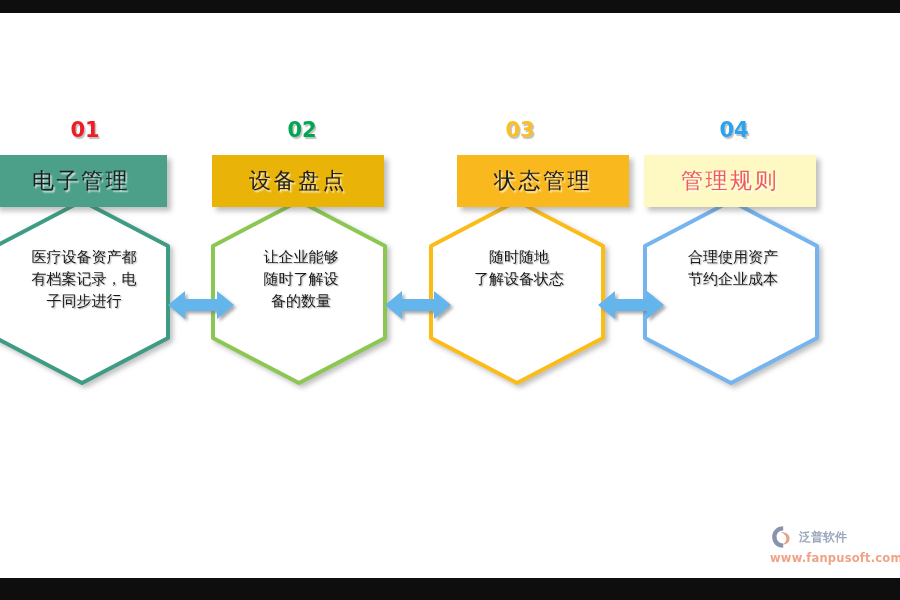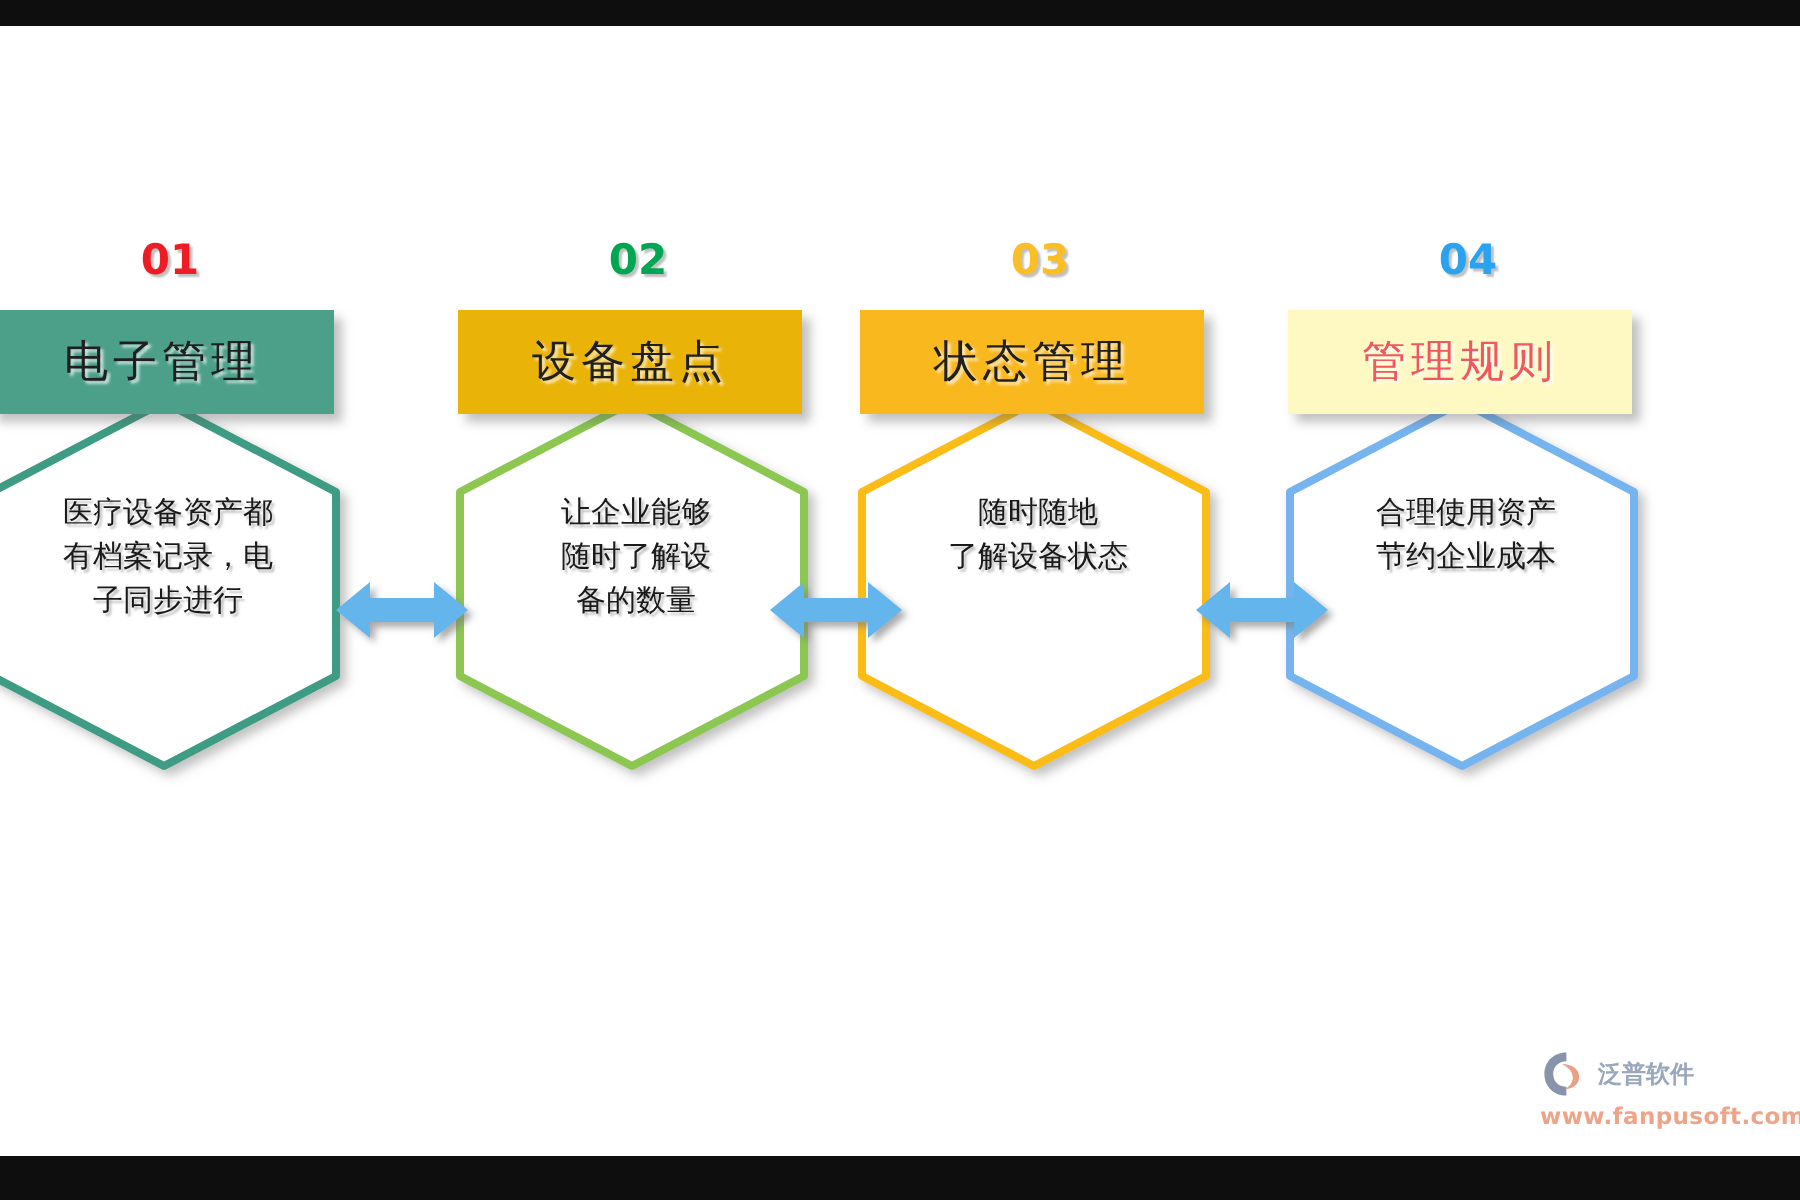--- a/index.html
+++ b/index.html
@@ -32,21 +32,21 @@
   .letterbox.bot  { top: 578px; height: 22px; }
 
   
   .col {
     position: absolute;
     top: 0;
     width: 210px;
     height: 600px;
   }
   .col-0 { left: -5px; }
-  .col-1 { left: 229px; text-decoration: underline; }
+  .col-1 { left: 212px; text-decoration: underline; }
   .col-2 { left: 430px; }
   .col-3 { left: 644px; }
 
   
   .num {
     position: absolute;
     top: 118px;
     left: 0;
     width: 180px;
     text-align: center;
@@ -197,21 +197,21 @@
         <polygon points="90,4 176,49 176,141 90,186 4,141 4,49" fill="#ffffff" stroke="#8cc751" stroke-width="4" stroke-linejoin="round" filter="url(#hxs2)"></polygon>
       </svg>
     </div>
     <div class="hex-text">让企业能够
 随时了解设
 备的数量</div>
   </div>
 
   <div class="col col-2">
     <div class="num" style="color: rgb(251, 191, 36);">03</div>
-    <div class="bar" style="background: rgb(249, 184, 30);">
+    <div class="bar" style="background: rgb(249, 184, 30); margin-left: 27px;">
       <span class="bar-label" style="color: rgb(31, 31, 31);">状态管理</span>
     </div>
     <div class="hexwrap">
       <svg width="180" height="190" viewBox="0 0 180 190" aria-hidden="true">
         <defs>
           <filter id="hxs3" x="-30%" y="-30%" width="180%" height="180%">
             <feDropShadow dx="3" dy="3" stdDeviation="2.6" flood-color="#8d8d8d" flood-opacity="0.55"></feDropShadow>
           </filter>
         </defs>
         <polygon points="90,4 176,49 176,141 90,186 4,141 4,49" fill="#ffffff" stroke="#fbbc14" stroke-width="4" stroke-linejoin="round" filter="url(#hxs3)"></polygon>

